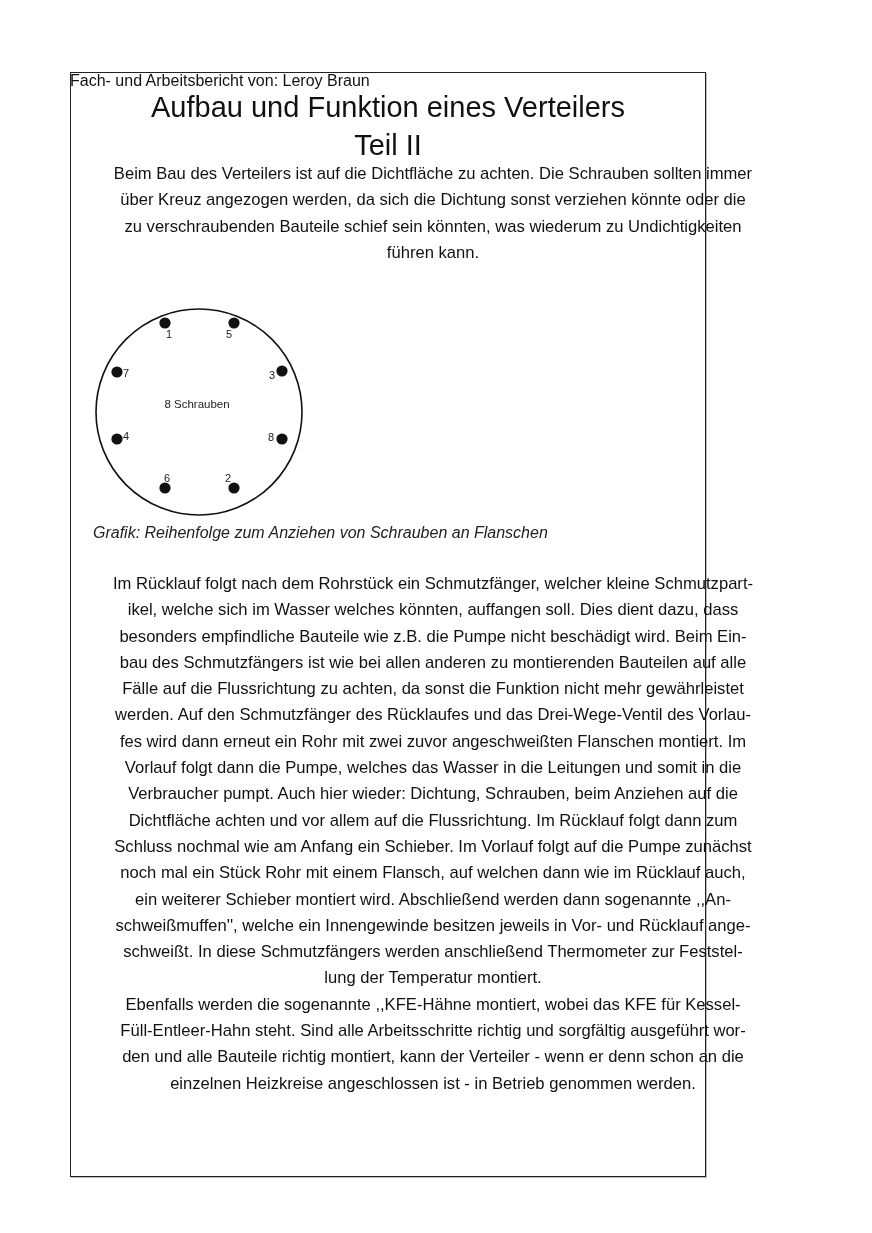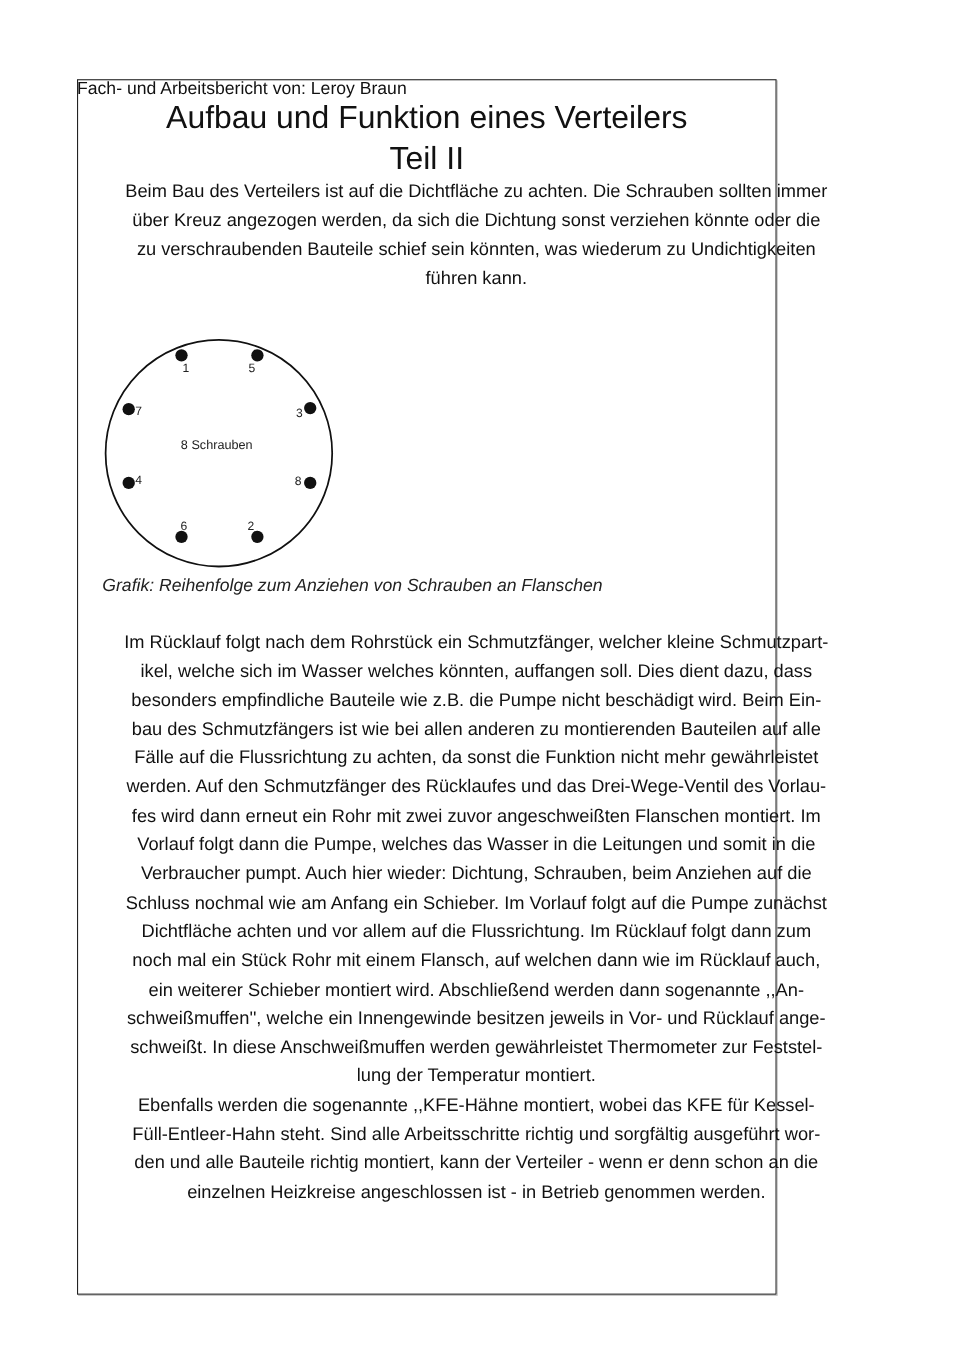--- a/index.html
+++ b/index.html
@@ -132,25 +132,25 @@
   <p class="para body-text">
     <span class="line">Im Rücklauf folgt nach dem Rohrstück ein Schmutzfänger, welcher kleine Schmutzpart-</span>
     <span class="line">ikel, welche sich im Wasser welches könnten, auffangen soll. Dies dient dazu, dass</span>
     <span class="line">besonders empfindliche Bauteile wie z.B. die Pumpe nicht beschädigt wird. Beim Ein-</span>
     <span class="line">bau des Schmutzfängers ist wie bei allen anderen zu montierenden Bauteilen auf alle</span>
     <span class="line">Fälle auf die Flussrichtung zu achten, da sonst die Funktion nicht mehr gewährleistet</span>
     <span class="line">werden. Auf den Schmutzfänger des Rücklaufes und das Drei-Wege-Ventil des Vorlau-</span>
     <span class="line">fes wird dann erneut ein Rohr mit zwei zuvor angeschweißten Flanschen montiert. Im</span>
     <span class="line">Vorlauf folgt dann die Pumpe, welches das Wasser in die Leitungen und somit in die</span>
     <span class="line">Verbraucher pumpt. Auch hier wieder: Dichtung, Schrauben, beim Anziehen auf die</span>
+    <span class="line">Dichtfläche achten und vor allem auf die Flussrichtung. Im Rücklauf folgt dann zum</span>
     <span class="line">Schluss nochmal wie am Anfang ein Schieber. Im Vorlauf folgt auf die Pumpe zunächst</span>
-    <span class="line">Dichtfläche achten und vor allem auf die Flussrichtung. Im Rücklauf folgt dann zum</span>
     <span class="line">noch mal ein Stück Rohr mit einem Flansch, auf welchen dann wie im Rücklauf auch,</span>
     <span class="line">ein weiterer Schieber montiert wird. Abschließend werden dann sogenannte ,,An-</span>
     <span class="line">schweißmuffen'', welche ein Innengewinde besitzen jeweils in Vor- und Rücklauf ange-</span>
-    <span class="line">schweißt. In diese Anschweißmuffen werden gewährleistet Thermometer zur Feststel-</span>
+    <span class="line">schweißt. In diese Schmutzfängers werden anschließend Thermometer zur Feststel-</span>
     <span class="line">lung der Temperatur montiert.</span>
     <span class="line">Ebenfalls werden die sogenannte ,,KFE-Hähne montiert, wobei das KFE für Kessel-</span>
     <span class="line">Füll-Entleer-Hahn steht. Sind alle Arbeitsschritte richtig und sorgfältig ausgeführt wor-</span>
     <span class="line">den und alle Bauteile richtig montiert, kann der Verteiler - wenn er denn schon an die</span>
     <span class="line">einzelnen Heizkreise angeschlossen ist - in Betrieb genommen werden.</span>
   </p>
 </div>
 
 </body></html>

